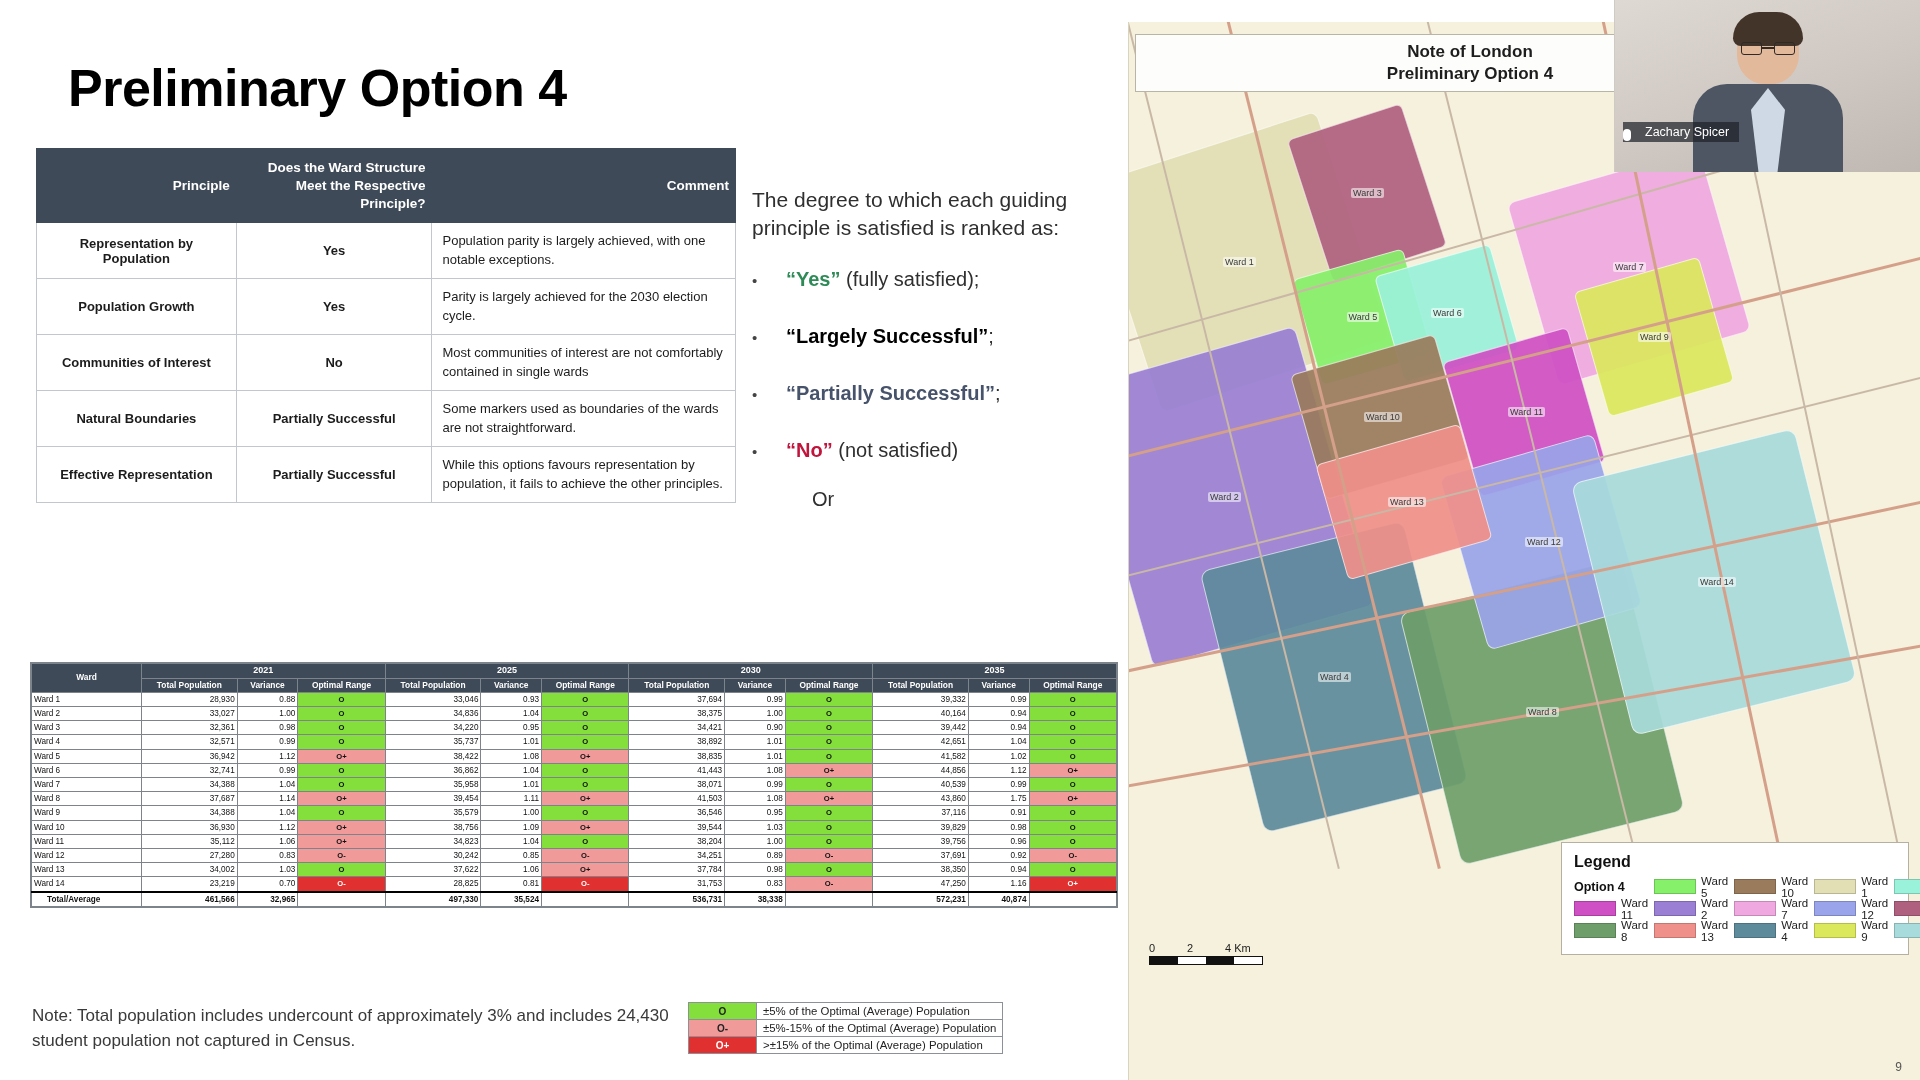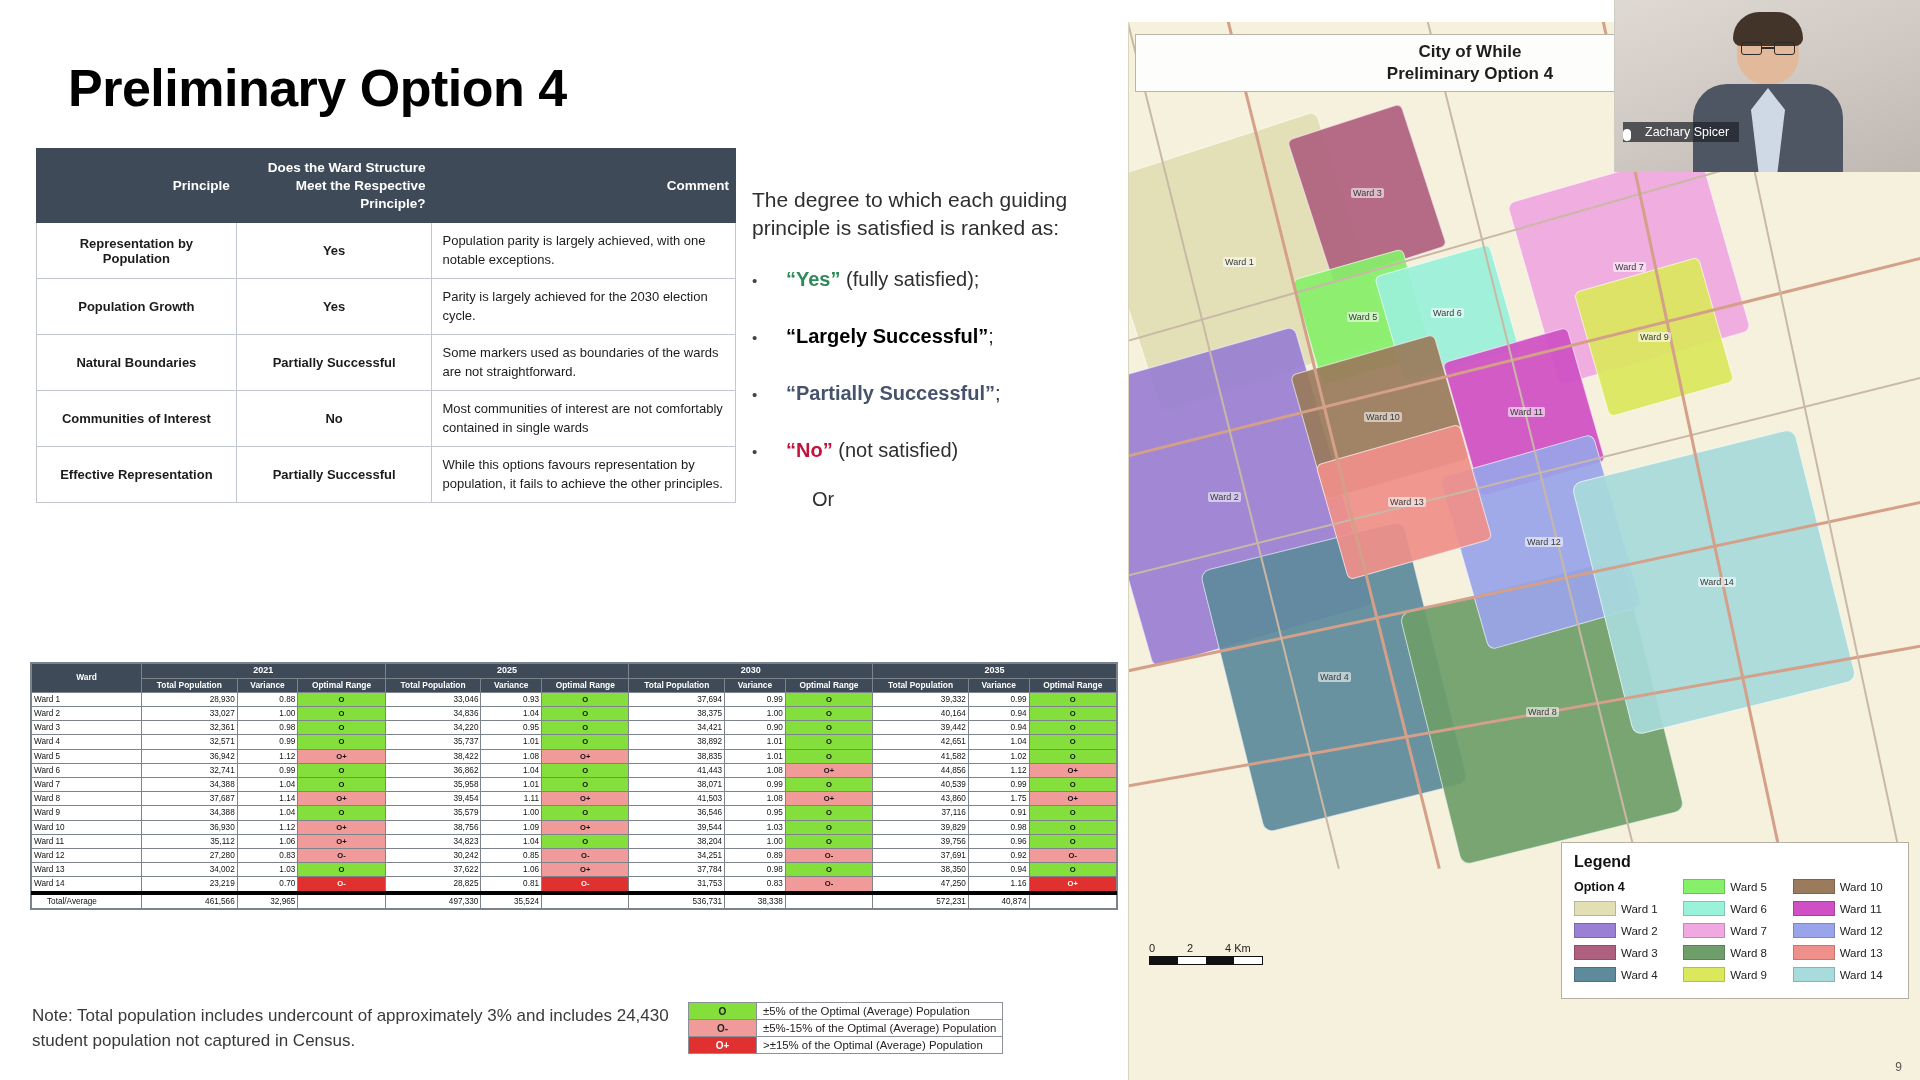--- a/index.html
+++ b/index.html
@@ -72,21 +72,21 @@
     line-height:1.08; font-size:8.4px; padding:2px 1px;
   }
   table.ward thead th.yr { font-size: 9px; padding: 2px 0; }
   table.ward tbody td { height: 13.2px; line-height: 13.2px; color:#111; white-space:nowrap; }
   td.ward-name { text-align: left; padding-left: 3px; width: 110px; }
   td.num { text-align: right; padding-right: 5px; }
   td.flag { text-align:center; font-weight:700; font-size:7.6px; color:#1a1a1a; }
   td.flag.g { background:#84de3c; }
   td.flag.p { background:#f09a9a; }
   td.flag.r { background:#e0302f; color:#fff; }
-  tr.totals td { font-weight: 400; border-top: 4px solid #000000; padding-left: 15px; }
+  tr.totals td { font-weight: 700; border-top: 2px solid #000000; padding-left: 15px; }
   tr.totals td.flag { background: transparent; }
 
   
   #ward-note {
     position: absolute; left: 32px; top: 1004px;
     font-size: 17px; color: #3a3a3a; line-height: 1.45; width: 640px;
   }
   #code-legend {
     position: absolute; left: 688px; top: 1002px;
     border: 1px solid #8c9199; border-collapse: collapse; background:#fff;
@@ -128,21 +128,21 @@
     letter-spacing: 1px;
   }
 
   
   #map-legend {
     position:absolute; left: 432px; top: 820px; width: 348px;
     background: #ffffff; border: 1px solid #b5b0a2; z-index: 9;
     padding: 10px 12px 14px 12px;
   }
   #map-legend h4 { font-size: 16px; font-weight:700; color:#111; margin-bottom:6px; }
-  #legend-grid { display:grid; grid-template-columns: repeat(3, 1fr); gap: 3px 6px; }
+  #legend-grid { display:grid; grid-template-columns: repeat(5, 1fr); gap: 3px 6px; }
   .lg-cell { display:flex; align-items:center; gap:5px; height: 19px; }
   .lg-sw { width: 42px; height: 15px; border: 1px solid rgba(0,0,0,0.18); flex:none; }
   .lg-tx { font-size: 11.5px; color:#222; }
   #legend-option { font-size: 12.5px; font-weight:700; color:#111; display:flex; align-items:center;}
 
   
   #scalebar { position:absolute; left: 20px; top: 920px; z-index: 9; }
   #scalebar .ticks { display:flex; font-size: 11px; color:#222; gap:0; }
   #scalebar .ticks span { width: 38px; display:inline-block; }
   #scalebar .bar { display:flex; width: 114px; height: 9px; border:1px solid #111; margin-top:2px;}
@@ -210,28 +210,28 @@
           <td class="col-principle">Representation by Population</td>
           <td class="col-meet verdict-yes">Yes</td>
           <td class="col-comment">Population parity is largely achieved, with one notable exceptions.</td>
         </tr>
         <tr>
           <td class="col-principle">Population Growth</td>
           <td class="col-meet verdict-yes">Yes</td>
           <td class="col-comment">Parity is largely achieved for the 2030 election cycle.</td>
         </tr>
         <tr>
+          <td class="col-principle">Communities of Interest</td>
+          <td class="col-meet verdict-no">No</td>
+          <td class="col-comment">Most communities of interest are not comfortably contained in single wards</td>
+        </tr>
+        <tr>
           <td class="col-principle">Natural Boundaries</td>
           <td class="col-meet verdict-partial">Partially Successful</td>
           <td class="col-comment">Some markers used as boundaries of the wards are not straightforward.</td>
-        </tr>
-        <tr>
-          <td class="col-principle">Communities of Interest</td>
-          <td class="col-meet verdict-no">No</td>
-          <td class="col-comment">Most communities of interest are not comfortably contained in single wards</td>
         </tr>
         <tr>
           <td class="col-principle">Effective Representation</td>
           <td class="col-meet verdict-partial">Partially Successful</td>
           <td class="col-comment">While this options favours representation by population, it fails to achieve the other principles.</td>
         </tr>
       </tbody>
   </table>
 
   <div id="rank-explainer">
@@ -573,21 +573,21 @@
         <div class="wlabel" style="left: 397px; top: 685px;">Ward 8</div>
         <div class="wlabel" style="left: 509px; top: 310px;">Ward 9</div>
         <div class="wlabel" style="left: 235px; top: 390px;">Ward 10</div>
         <div class="wlabel" style="left: 379px; top: 385px;">Ward 11</div>
         <div class="wlabel" style="left: 396px; top: 515px;">Ward 12</div>
         <div class="wlabel" style="left: 259px; top: 475px;">Ward 13</div>
         <div class="wlabel" style="left: 569px; top: 555px;">Ward 14</div>
       </div>
 
     <div id="map-title-box">
-      <div>City of While</div>
+      <div>Note of London</div>
       <div>Preliminary Option 4</div>
     </div>
 
     <div id="rogers-watermark">ROGERS tv</div>
 
     <div id="scalebar">
       <div class="ticks" id="scale-ticks">
           <span>0</span>
           <span>2</span>
           <span>4 Km</span>

